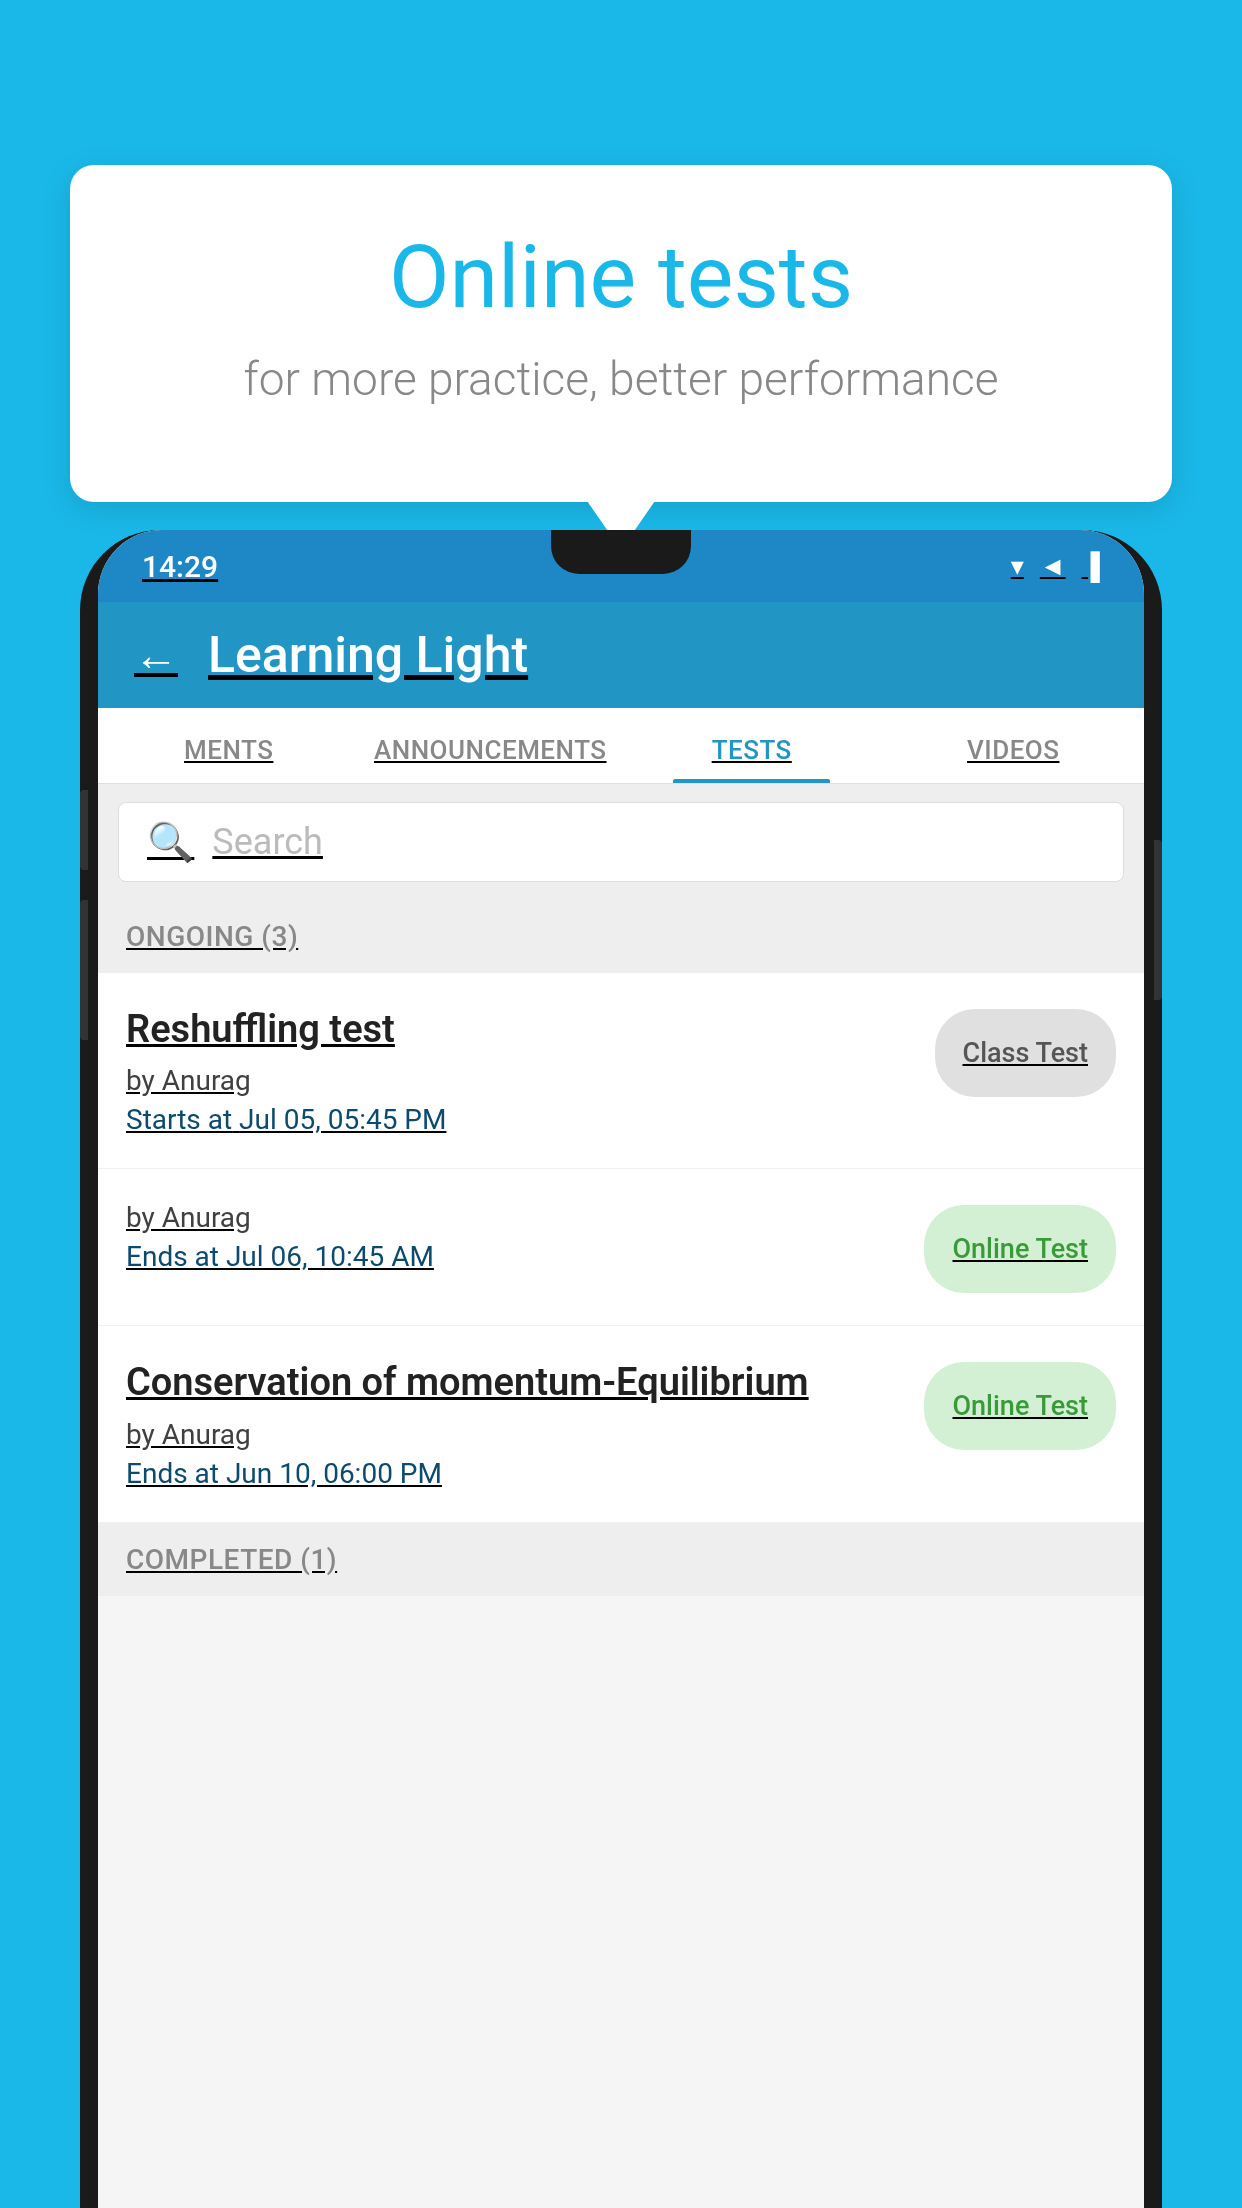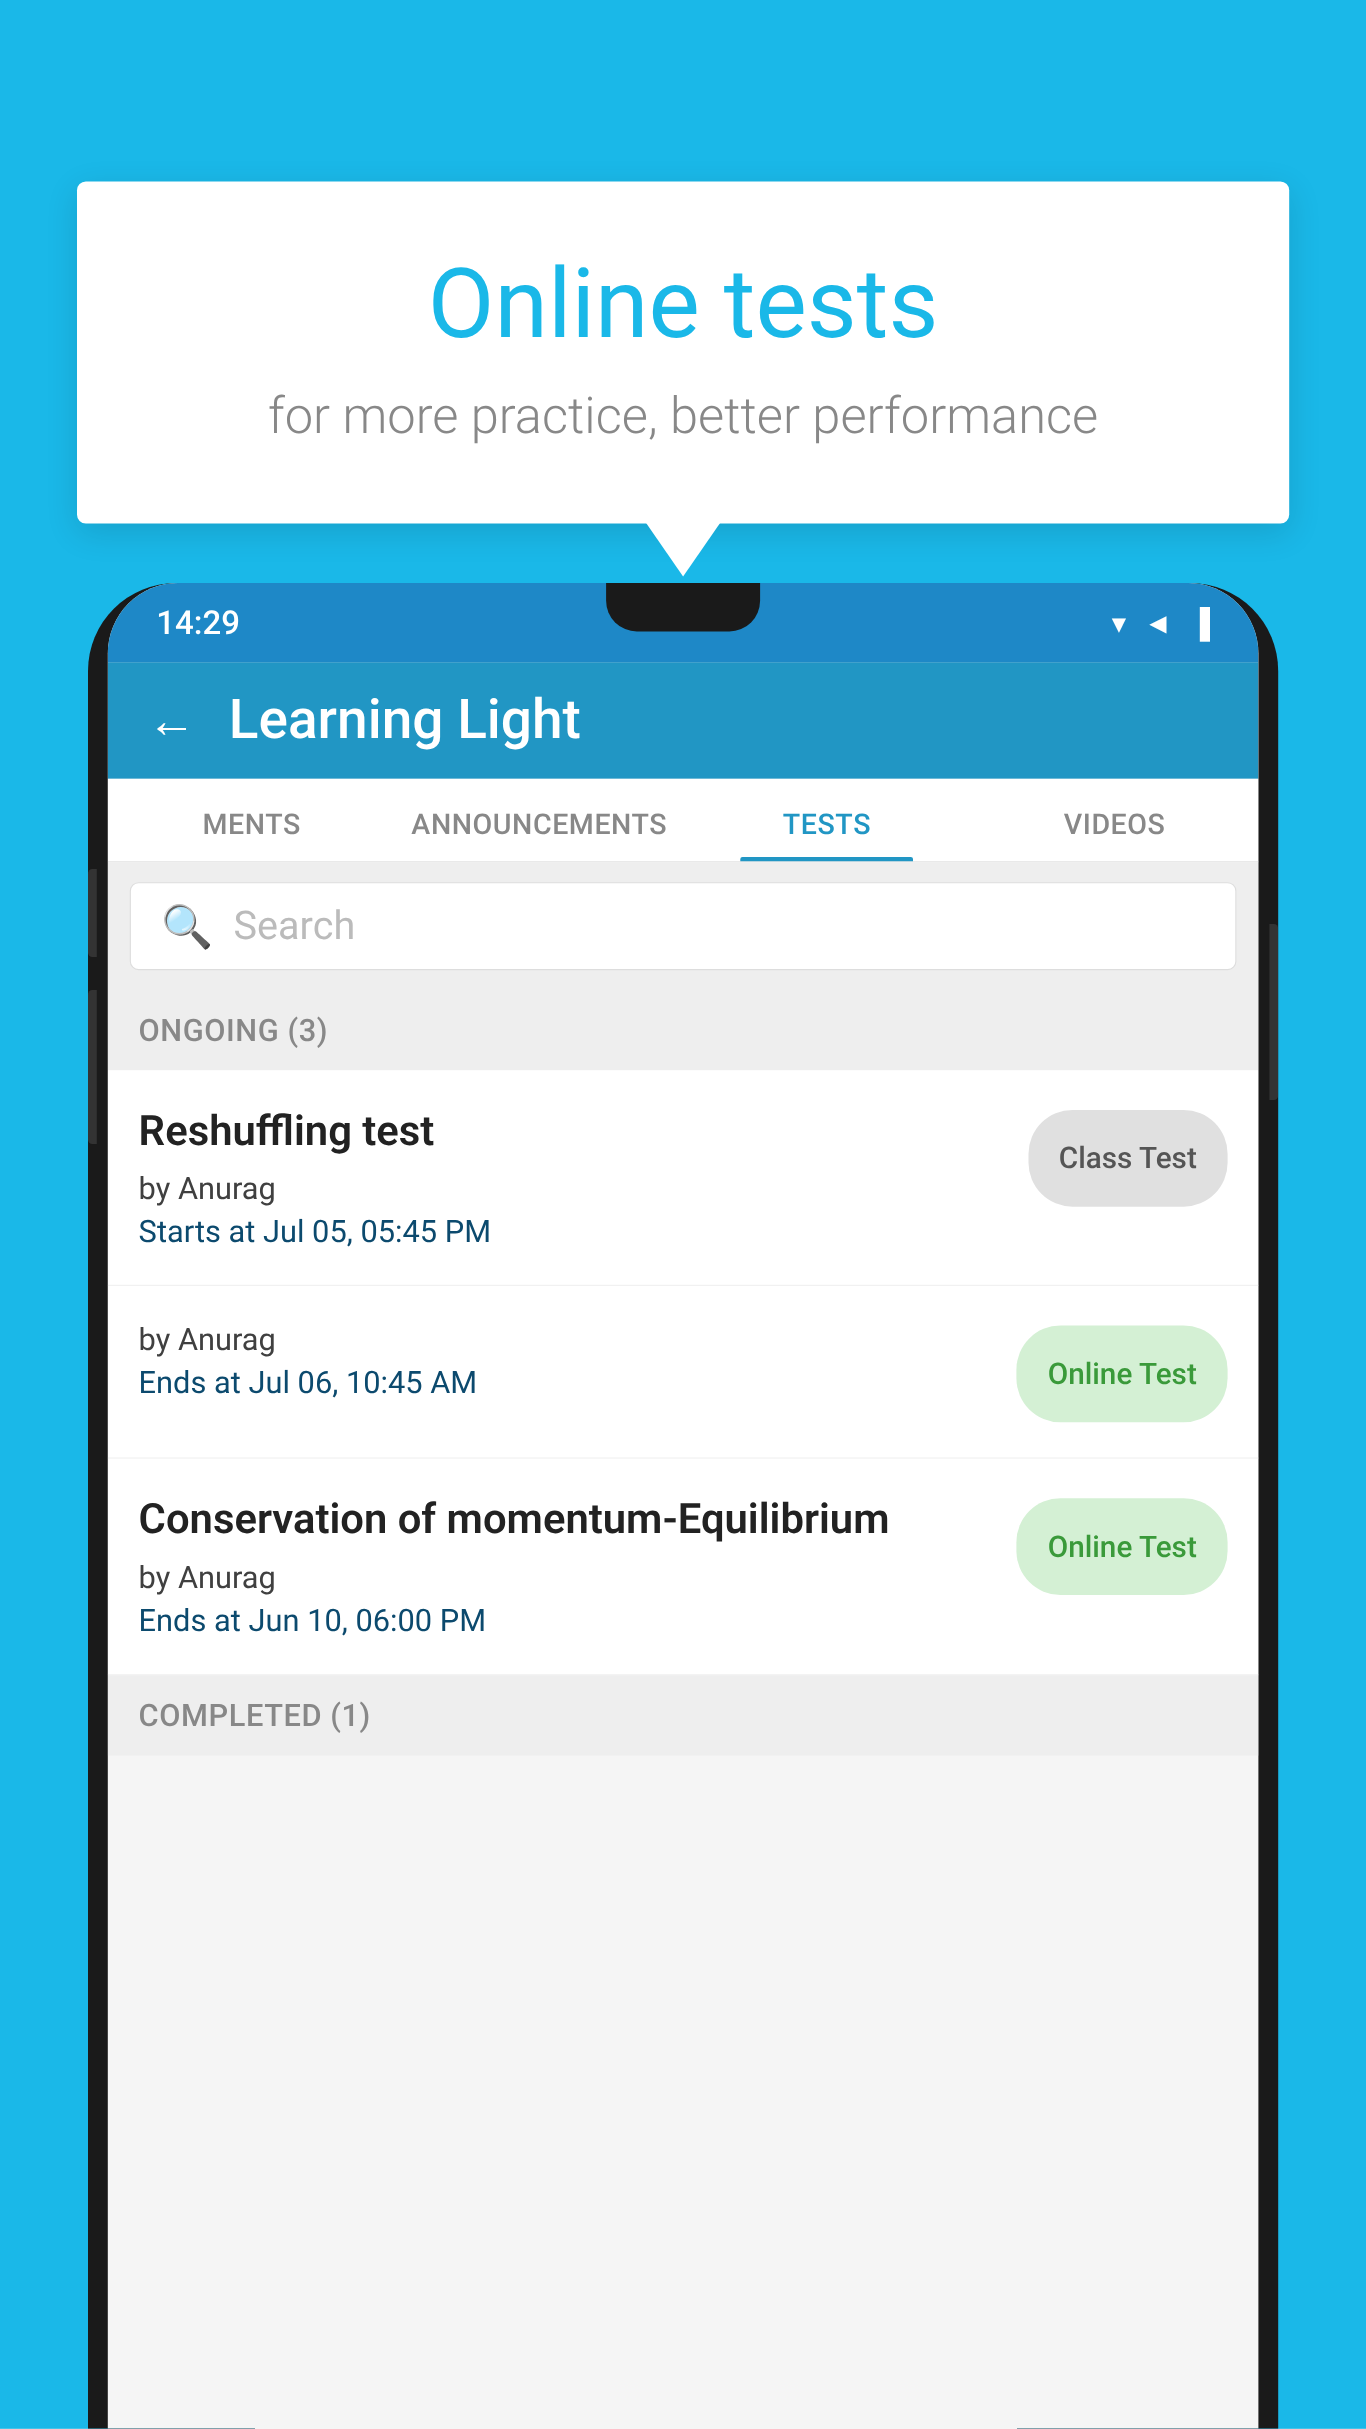--- a/index.html
+++ b/index.html
@@ -13,22 +13,22 @@
       position: relative;
     }
 
     
     .speech-bubble {
       position: absolute;
       top: 165px;
       left: 70px;
       right: 70px;
       background: white;
-      border-radius: 8px;
-      padding: 60px 60px 70px;
+      border-radius: 24px;
+      padding: 60px 60px 96px;
       box-shadow: 0 8px 30px rgba(0,0,0,0.12);
     }
 
     .speech-bubble::after {
       content: '';
       position: absolute;
       bottom: -48px;
       left: 50%;
       transform: translateX(-50%);
       border-left: 36px solid transparent;
@@ -66,20 +66,21 @@
     
     .phone-screen {
       position: absolute;
       top: 0;
       left: 18px;
       right: 18px;
       bottom: 0;
       background: #f5f5f5;
       overflow: hidden;
       border-radius: 64px 64px 0 0;
+      text-decoration: underline;
     }
 
     
     .status-bar {
       background: #1e88c7;
       height: 72px;
       display: flex;
       align-items: center;
       justify-content: space-between;
       padding: 0 44px;

